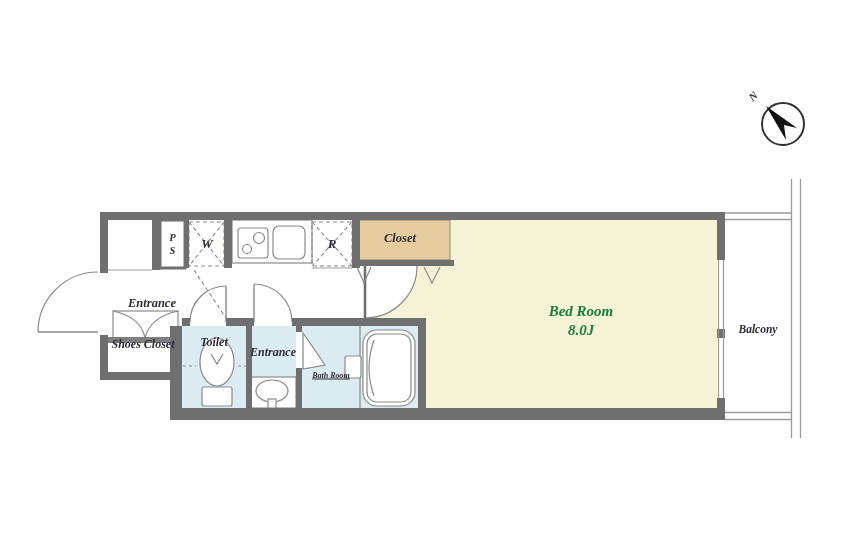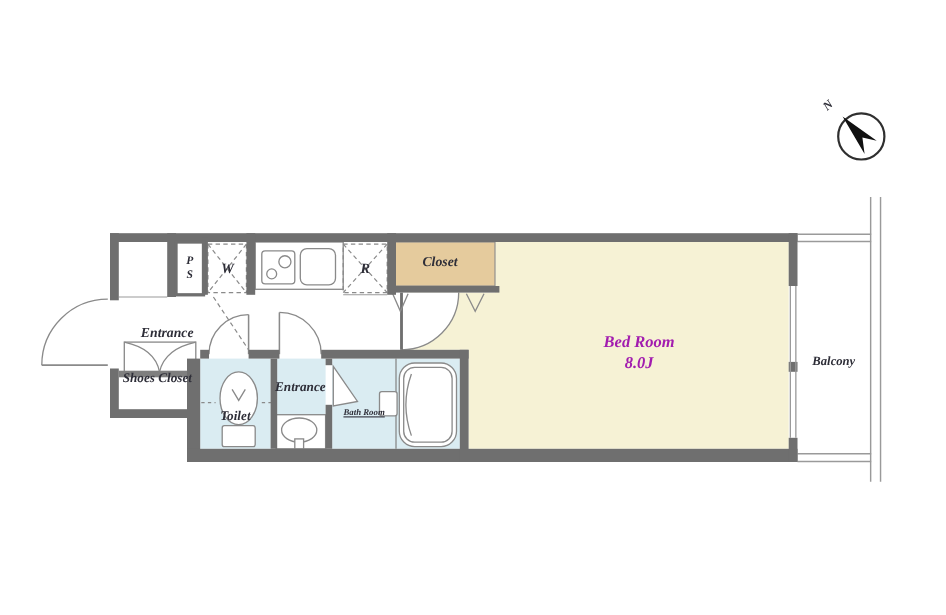--- a/index.html
+++ b/index.html
@@ -3,30 +3,30 @@
 <meta charset="utf-8">
 <style>
   html,body{margin:0;padding:0;background:#ffffff;}
   .stage{position:relative;width:860px;height:559px;background:#ffffff;overflow:hidden;
          font-family:"Liberation Serif","DejaVu Serif",serif;}
   .stage svg{position:absolute;left:0;top:0;}
   .lbl{position:absolute;transform:translate(-50%,-50%);white-space:nowrap;
        color:#2e2e38;font-style:italic;font-weight:700;z-index:5;}
   .lbl-entrance{left:152px;top:303px;font-size:12.5px;}
   .lbl-shoes{left:143px;top:344px;font-size:12px;}
-  .lbl-toilet{left:214px;top:342px;font-size:12px;margin-top:36px;}
+  .lbl-toilet{left:214px;top:342px;font-size:12px;}
   .lbl-lavatory{left:273px;top:352px;font-size:12px;}
   .lbl-bath{left:331px;top:375px;font-size:8px;text-decoration:underline;}
   .lbl-closet{left:400px;top:238px;font-size:12.5px;}
   .lbl-balcony{left:758px;top:329px;font-size:11.5px;}
   .lbl-w{left:207px;top:244px;font-size:13px;}
   .lbl-r{left:332px;top:244px;font-size:13px;}
   .lbl-n{left:753px;top:96px;font-size:11px;transform:translate(-50%,-50%) rotate(-42deg);}
   .bedroom-lbl{position:absolute;left:581px;top:321px;transform:translate(-50%,-50%);
-       text-align:center;color:#a21caf;font-style:italic;font-weight:700;font-size:15px;
+       text-align:center;color:#15803d;font-style:italic;font-weight:700;font-size:15px;
        line-height:1.25;z-index:5;}
   .ps-box{position:absolute;left:160px;top:221px;width:25px;height:46px;display:flex;
        flex-direction:column;align-items:center;justify-content:center;color:#2e2e38;
        font-weight:700;font-style:italic;font-size:10.5px;line-height:1.25;z-index:5;}
 </style>
 </head>
 <body>
 
 <div class="stage">
 

